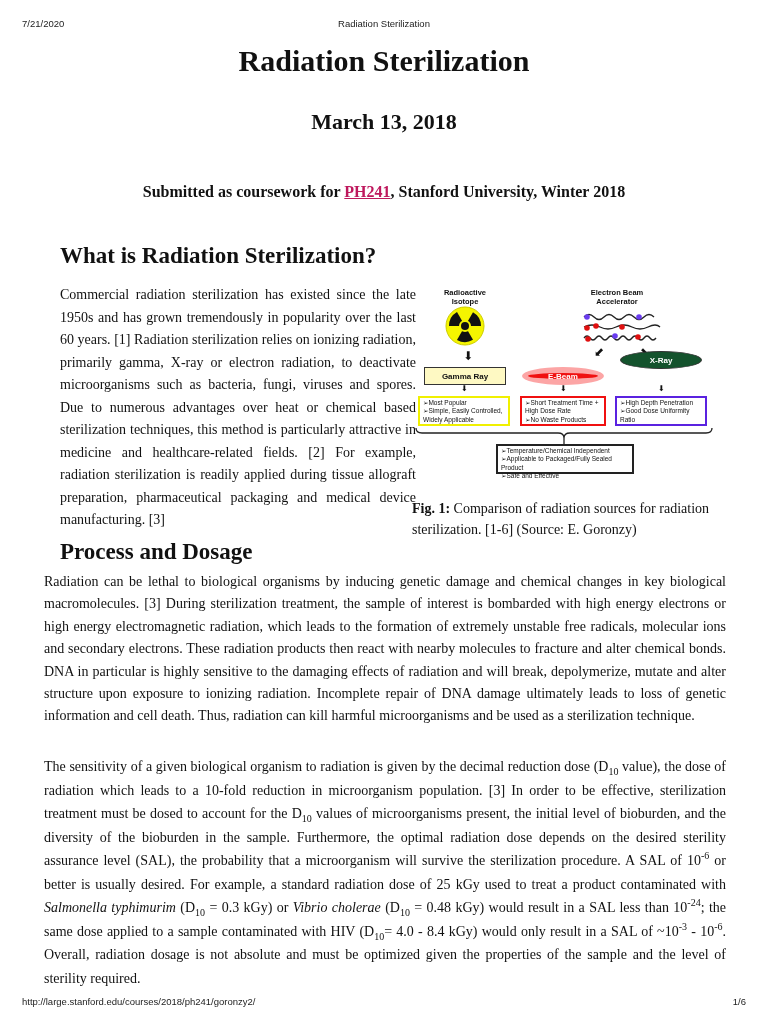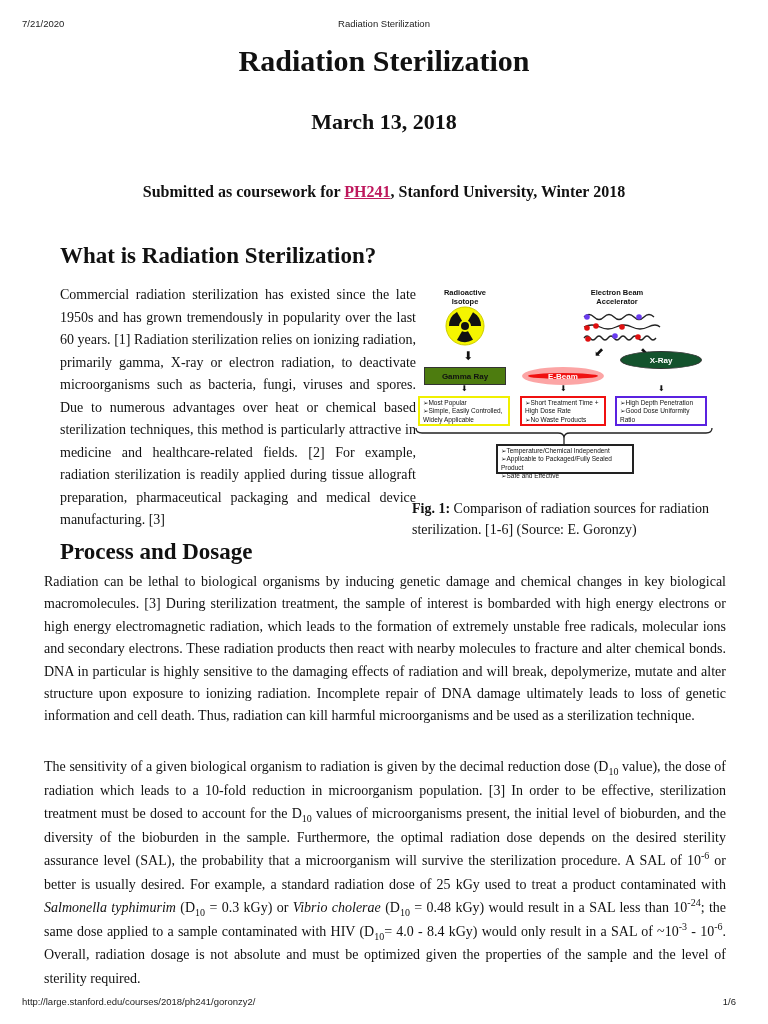--- a/index.html
+++ b/index.html
@@ -2,21 +2,21 @@
 <html><head>
 <meta charset="utf-8">
 <style>
   html, body { margin: 0; padding: 0; background: #ffffff; }
   body { width: 768px; height: 1024px; position: relative; overflow: hidden; font-family: "Liberation Serif", serif; color: #111; }
   .hdr { position: absolute; top: 18px; left: 0; width: 768px; font-family: "Liberation Sans", sans-serif; font-size: 9.5px; color: #222; }
   .hdr .date { position: absolute; left: 22px; }
   .hdr .ttl { position: absolute; left: 0; width: 768px; text-align: center; }
   .ftr { position: absolute; top: 996px; left: 0; width: 768px; font-family: "Liberation Sans", sans-serif; font-size: 9.5px; color: #222; }
   .ftr .url { position: absolute; left: 22px; }
-  .ftr .pg { position: absolute; right: 32px; }
+  .ftr .pg { position: absolute; right: 22px; }
   h1.title { position: absolute; top: 44px; left: 0; width: 768px; margin: 0; text-align: center; font-size: 30px; font-weight: bold; }
   .author { position: absolute; top: 108px; left: 0; width: 768px; text-align: center; font-size: 22px; font-weight: bold; line-height: 27px; }
   .submitted { position: absolute; top: 183px; left: 0; width: 768px; text-align: center; font-size: 16px; font-weight: bold; }
   .submitted a { color: #be185d; text-decoration: underline; }
   h2 { position: absolute; margin: 16px; font-size: 23px; font-weight: bold; left: 44px; }
   h2.s1 { top: 227px; }
   h2.s2 { top: 523px; }
   .p1 { position: absolute; top: 284px; left: 44px; width: 356px; font-size: 14px; line-height: 22.5px; text-align: justify; margin-left: 16px; }
   .p2 { position: absolute; top: 571px; left: 44px; width: 682px; font-size: 14px; line-height: 22.4px; text-align: justify; }
   .p3 { position: absolute; top: 755px; left: 44px; width: 682px; font-size: 14px; line-height: 23.5px; text-align: justify; }
@@ -75,21 +75,21 @@
     <circle cx="40" cy="15" r="2.8" fill="#e01010"></circle>
     <circle cx="6" cy="27" r="2.8" fill="#e01010"></circle>
     <circle cx="33" cy="24" r="2.8" fill="#6a3cf0"></circle>
     <circle cx="56" cy="25" r="2.8" fill="#e01010"></circle>
   </svg>
 
   <div style="position:absolute; left:51px; top:66px; font-size:12px; line-height:12px; font-family:'DejaVu Sans',sans-serif;">⬇</div>
   <div style="position:absolute; left:182px; top:62px; font-size:12px; line-height:12px; font-family:'DejaVu Sans',sans-serif;">⬋</div>
   <div style="position:absolute; left:228px; top:62px; font-size:12px; line-height:12px; font-family:'DejaVu Sans',sans-serif;">⬊</div>
 
-  <div class="f-head" style="left:12px; top:83px; width:82px; height:18px; background:#4d7c0f; border:1.5px solid #333;">Gamma Ray</div>
+  <div class="f-head" style="left:12px; top:83px; width:82px; height:18px; background:#fef9c3; border:1.5px solid #333;">Gamma Ray</div>
   <div class="f-head" style="left:110px; top:83px; width:82px; height:18px; background:#f01010; color:#fff; border-radius:50%; border:6px solid #fca5a5;">E-Beam</div>
   <div class="f-head" style="left:208px; top:67px; width:82px; height:18px; background:#14532d; color:#fff; border-radius:50%; border:1px solid #333;">X-Ray</div>
 
   <div style="position:absolute; left:49px; top:101px; font-size:8px; line-height:8px;">⬇</div>
   <div style="position:absolute; left:148px; top:101px; font-size:8px; line-height:8px;">⬇</div>
   <div style="position:absolute; left:246px; top:101px; font-size:8px; line-height:8px;">⬇</div>
 
   <div class="f-box" style="left:6px; top:112px; width:92px; height:30px; border:2px solid #f0f000;">
     <div>Most Popular</div>
     <div>Simple, Easily Controlled, Widely Applicable</div>

